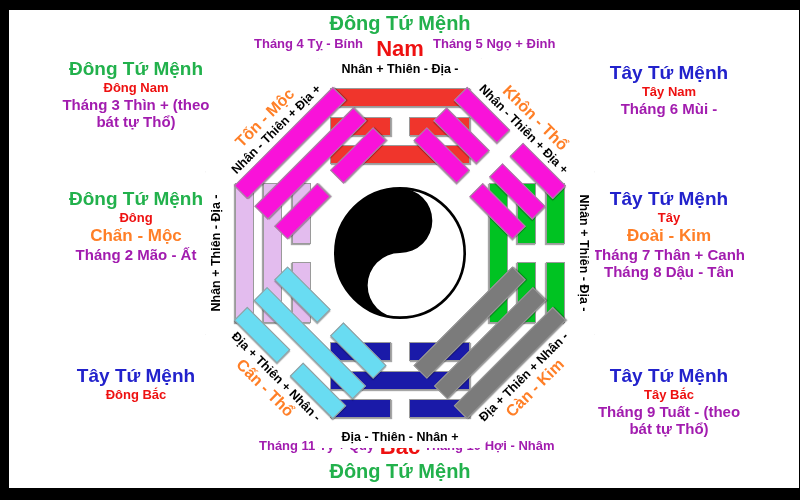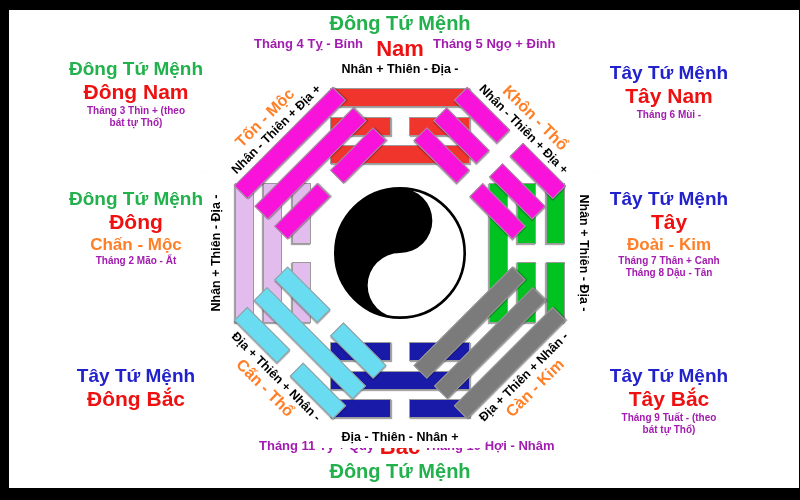--- a/index.html
+++ b/index.html
@@ -47,23 +47,23 @@
   
   #b-dongnam{left:12px;top:48px;width:230px;}
   #b-dong{left:12px;top:178px;width:230px;}
   #b-dongbac{left:12px;top:355px;width:230px;}
   
   #b-taynam{left:540px;top:52px;width:240px;}
   #b-tay{left:540px;top:178px;width:240px;}
   #b-taybac{left:540px;top:355px;width:240px;}
 
   .block .mh{font-size:19px;}
-  .block .dir{font-size:21px;}
+  .block .dir{font-size:13px;}
   .block .tri{font-size:17px;}
-  .block .mon{font-size:10px;}
+  .block .mon{font-size:15px;}
 
   
   #bagua{
     position:absolute;
     left:196px;top:48px;
     width:390px;height:390px;
   }
   #octagon{
     position:absolute;inset:0;
     background:#ffffff;

